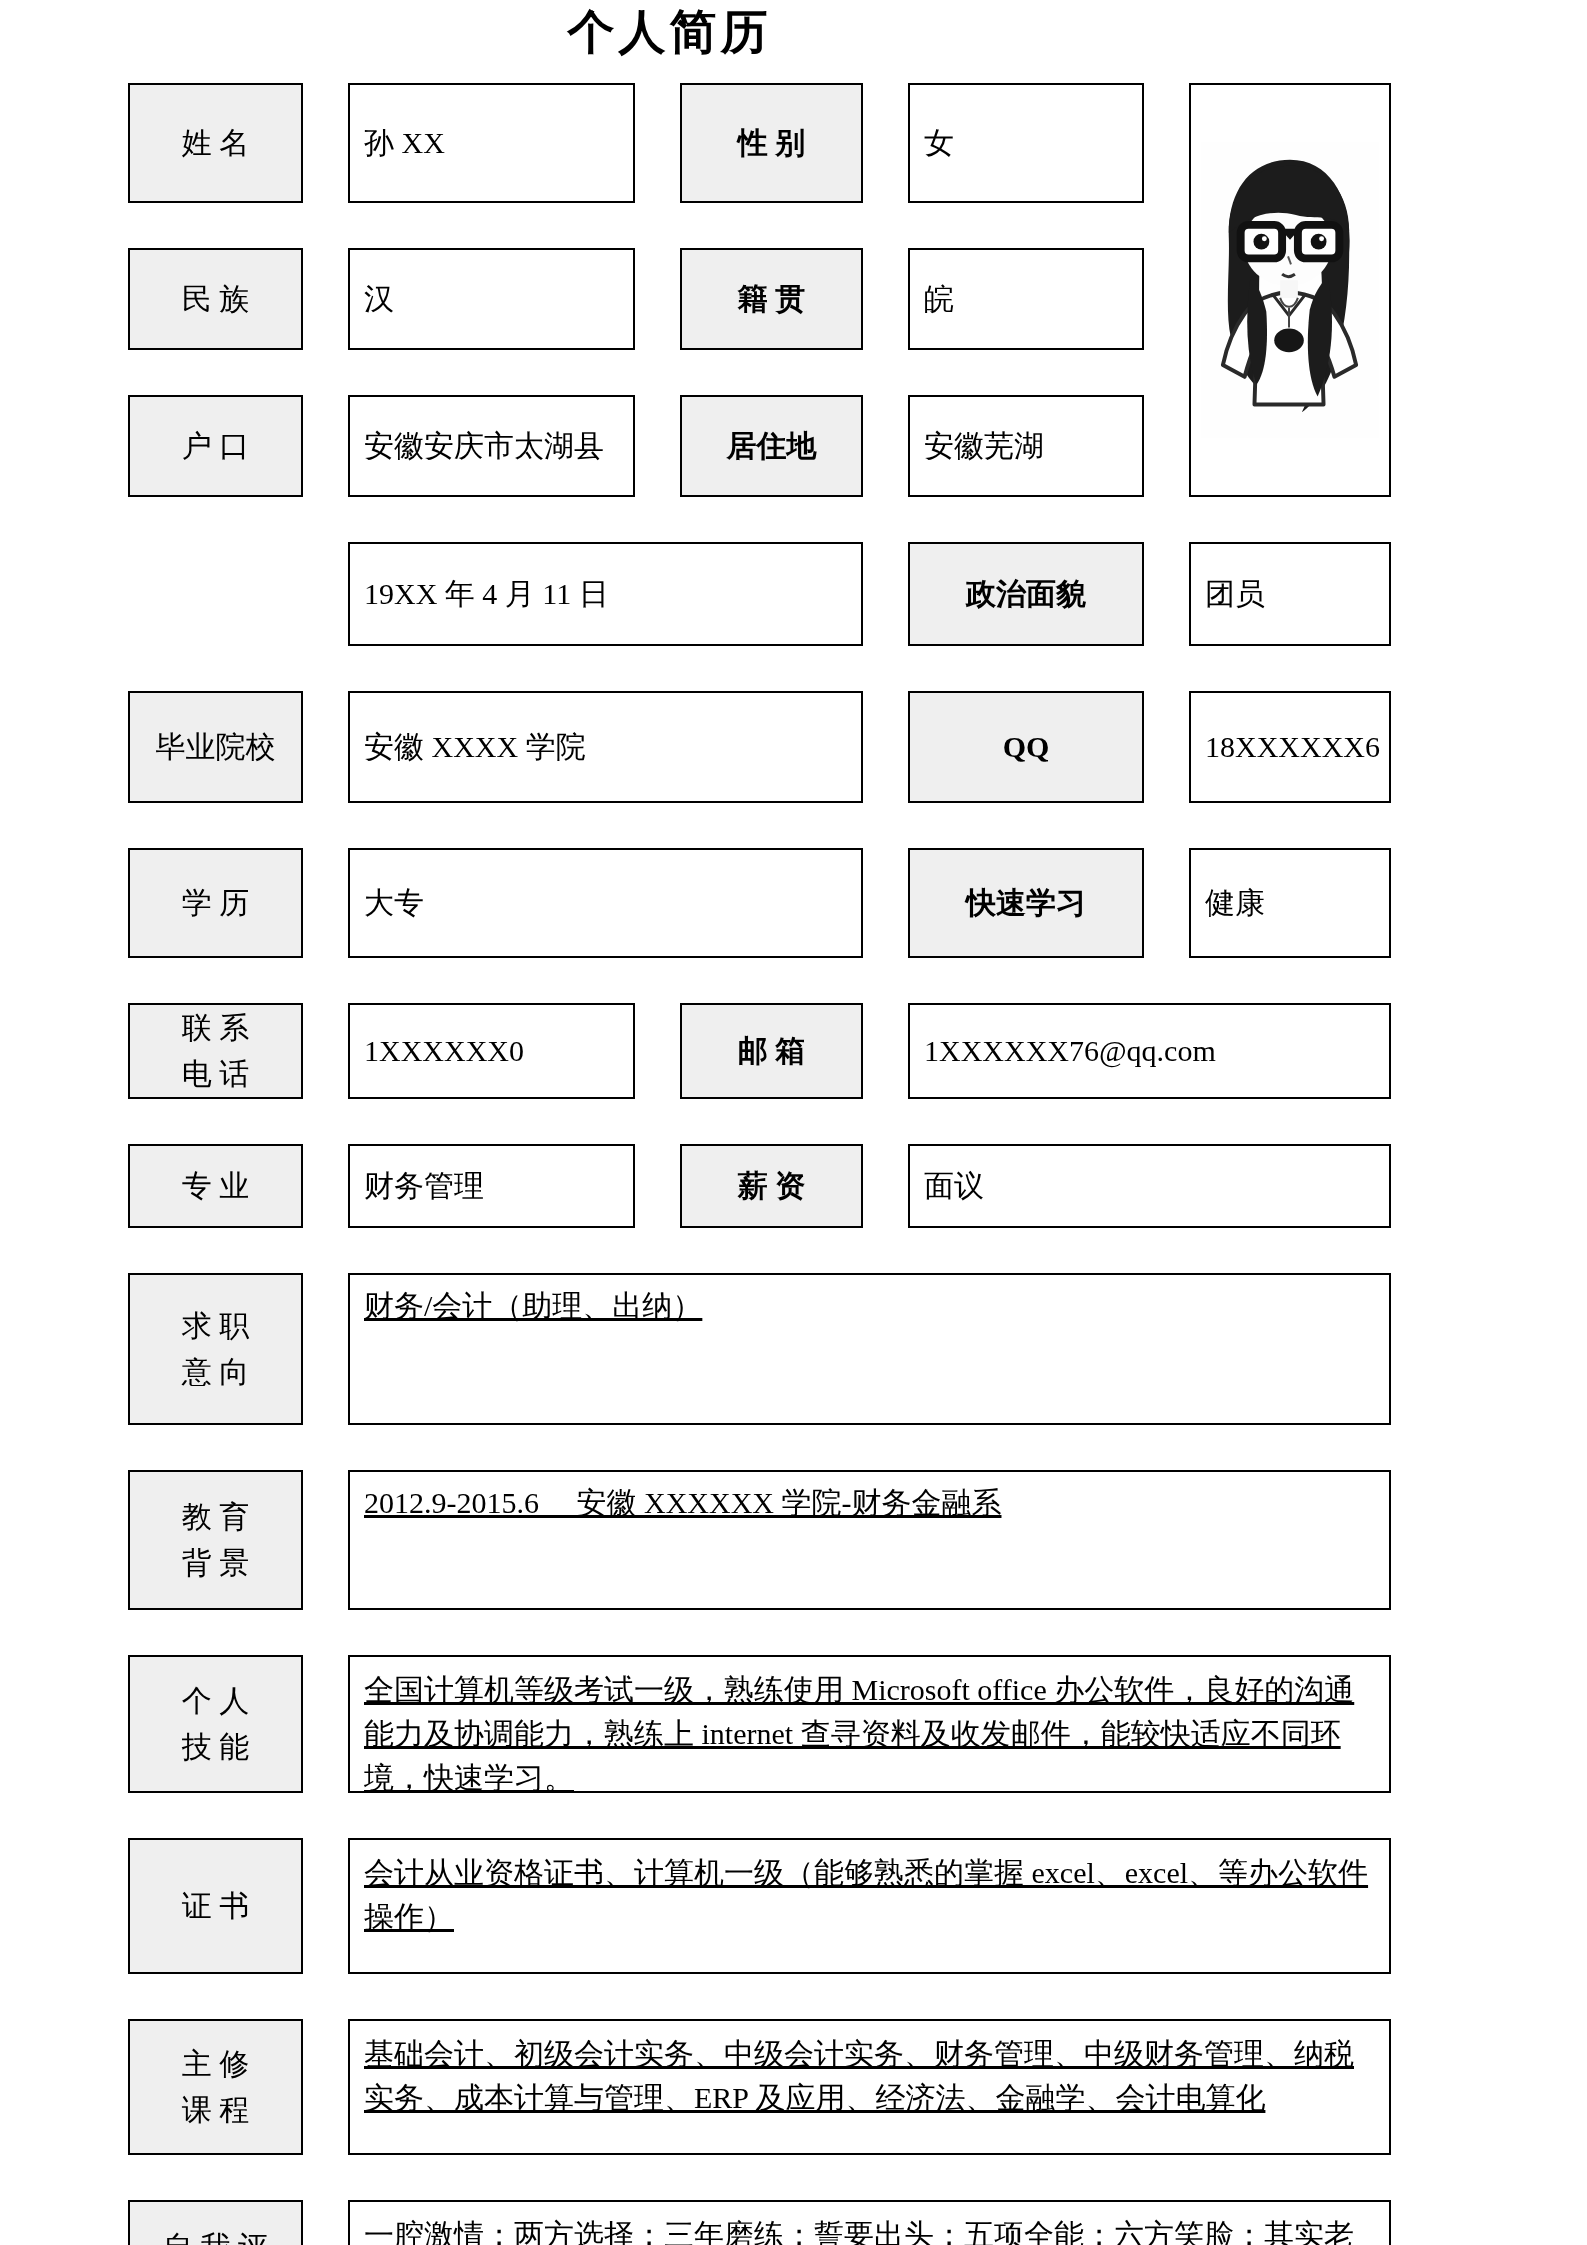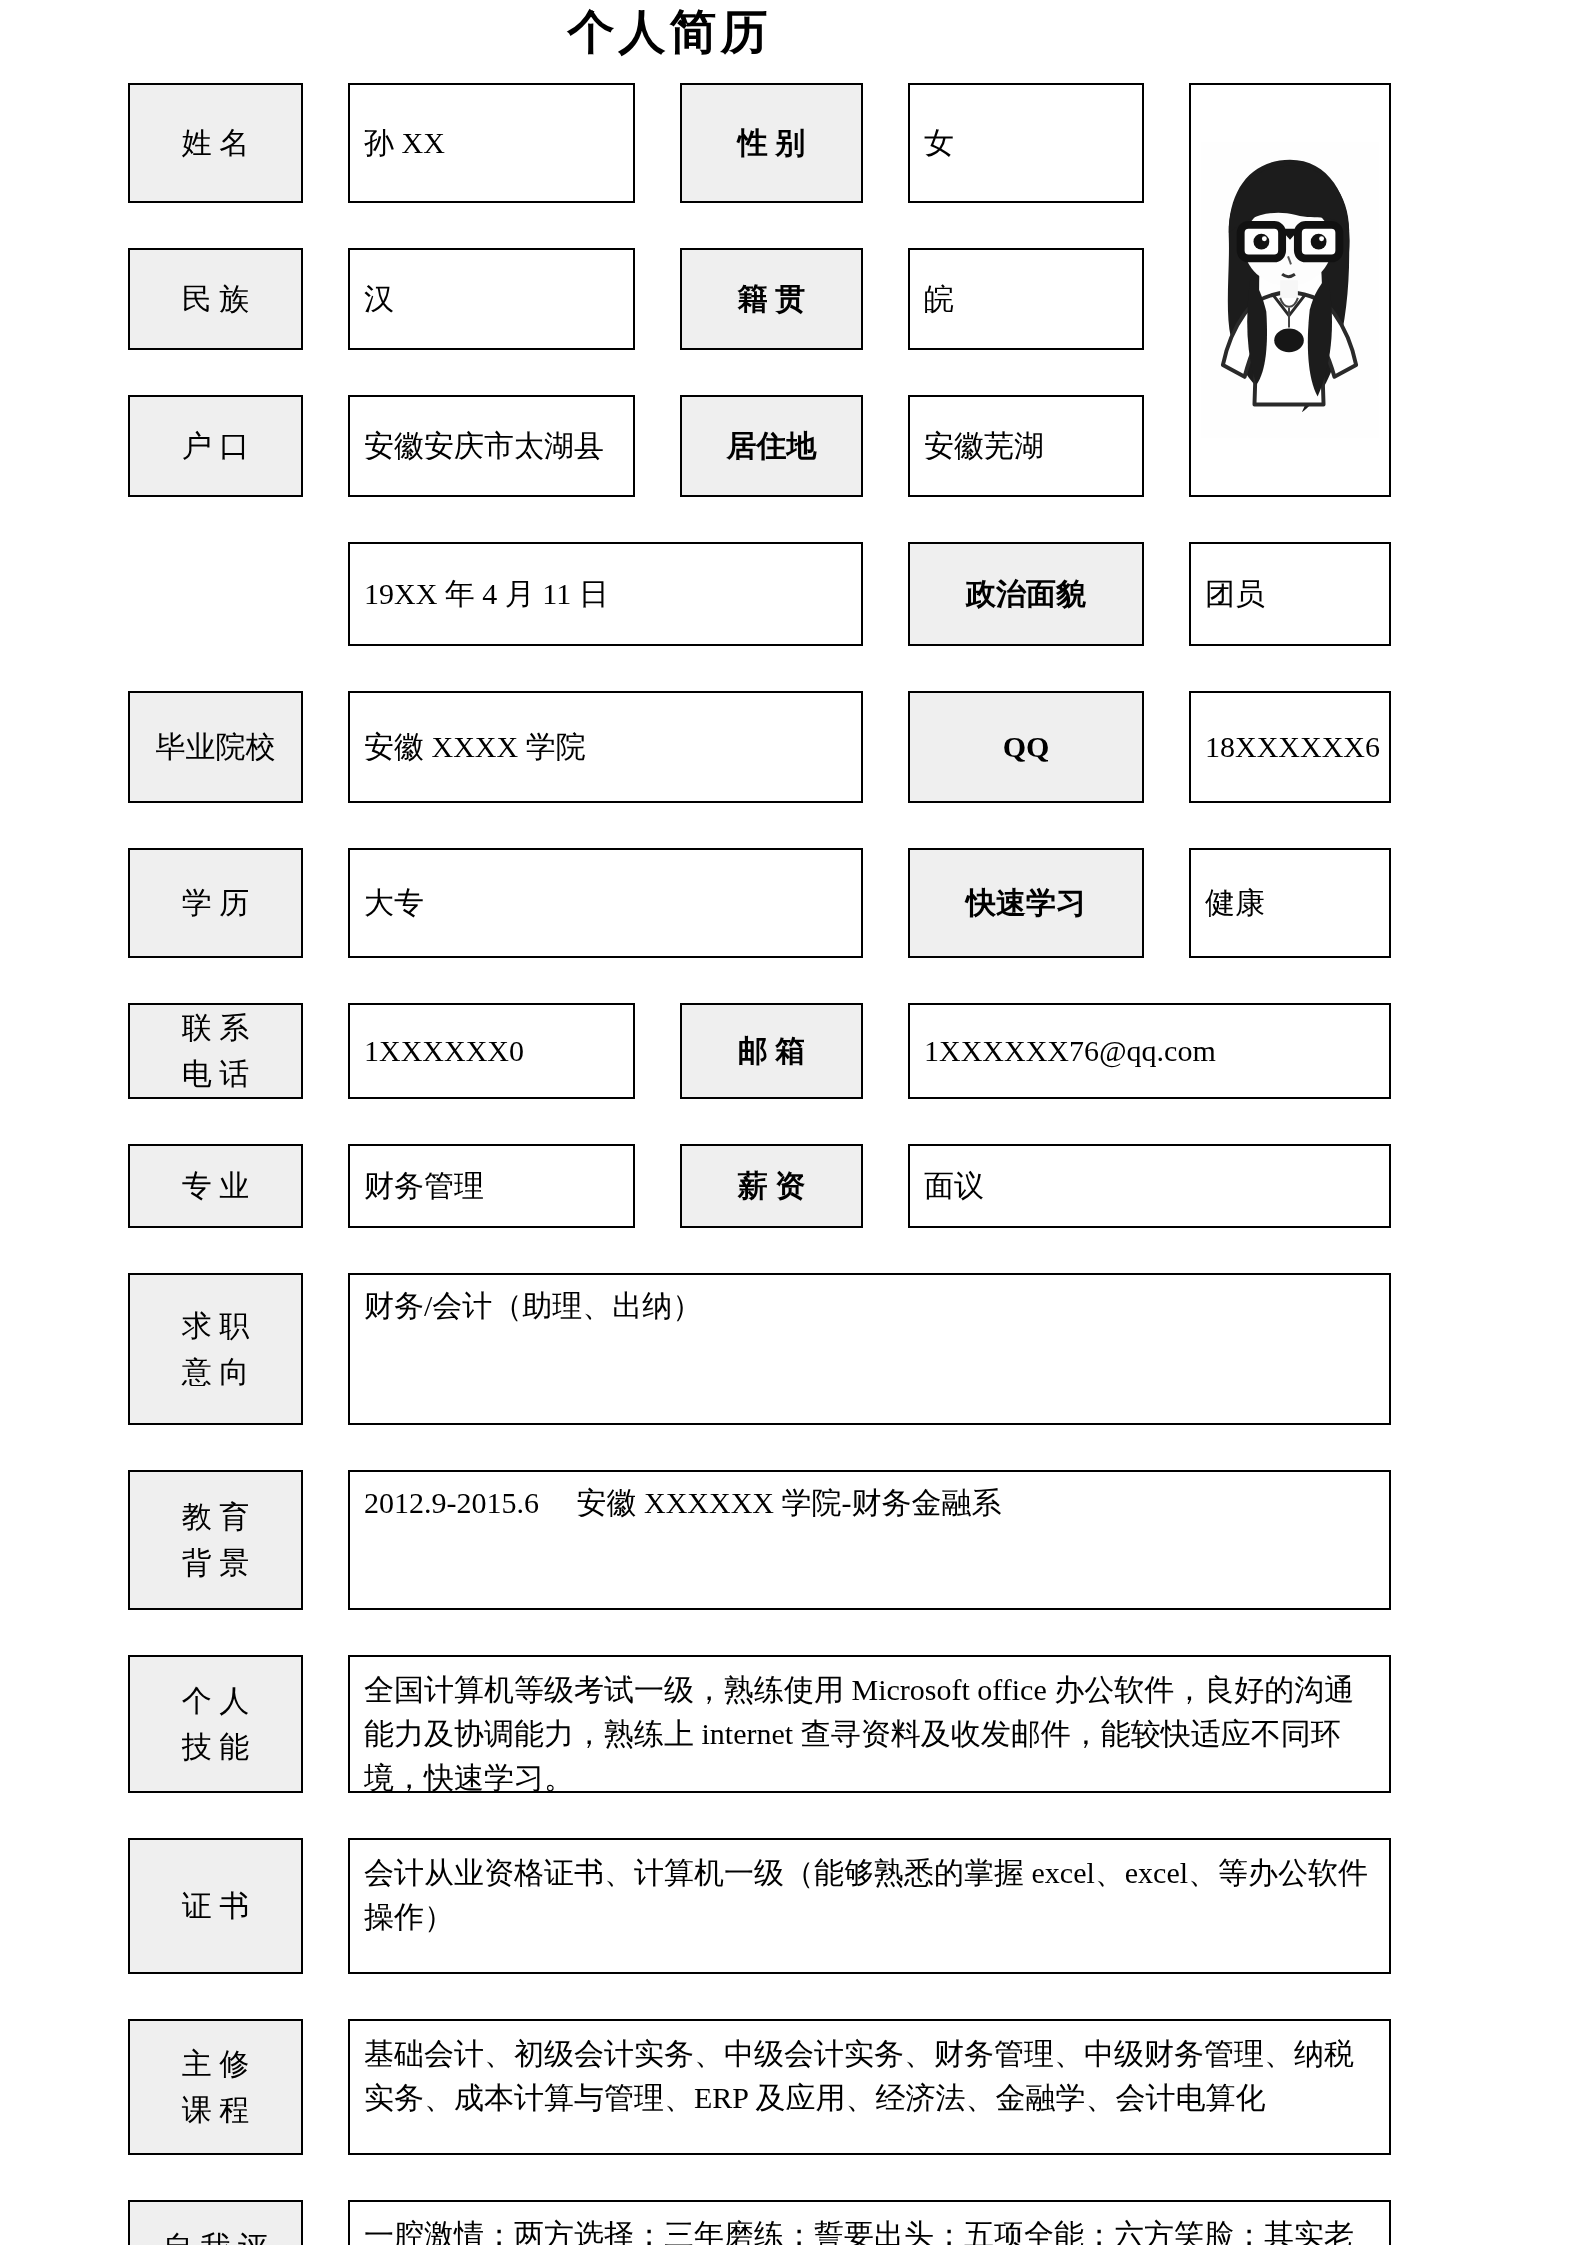--- a/index.html
+++ b/index.html
@@ -25,21 +25,21 @@
     border:2px solid #000; background:#fff;
     display:flex; align-items:center;
     font-size:30px; overflow:hidden;
   }
   .label {
     background:#efefef; justify-content:center; text-align:center;
     white-space:pre-line; line-height:46px;
   }
   .b { font-weight:bold; }
   .value { padding:4px 10px 4px 14px; }
-  .top { align-items:flex-start; }
+  .top { align-items:flex-start;text-decoration:underline; }
   .top.value { padding-top:11px; }
   .para { line-height:44px; padding-top:6px; padding-right:8px; }
   .photo-cell { justify-content:center; align-items:center; }
   .photo-cell svg { display:block; }
 </style>
 </head>
 <body>
 
 <div class="page">
 

